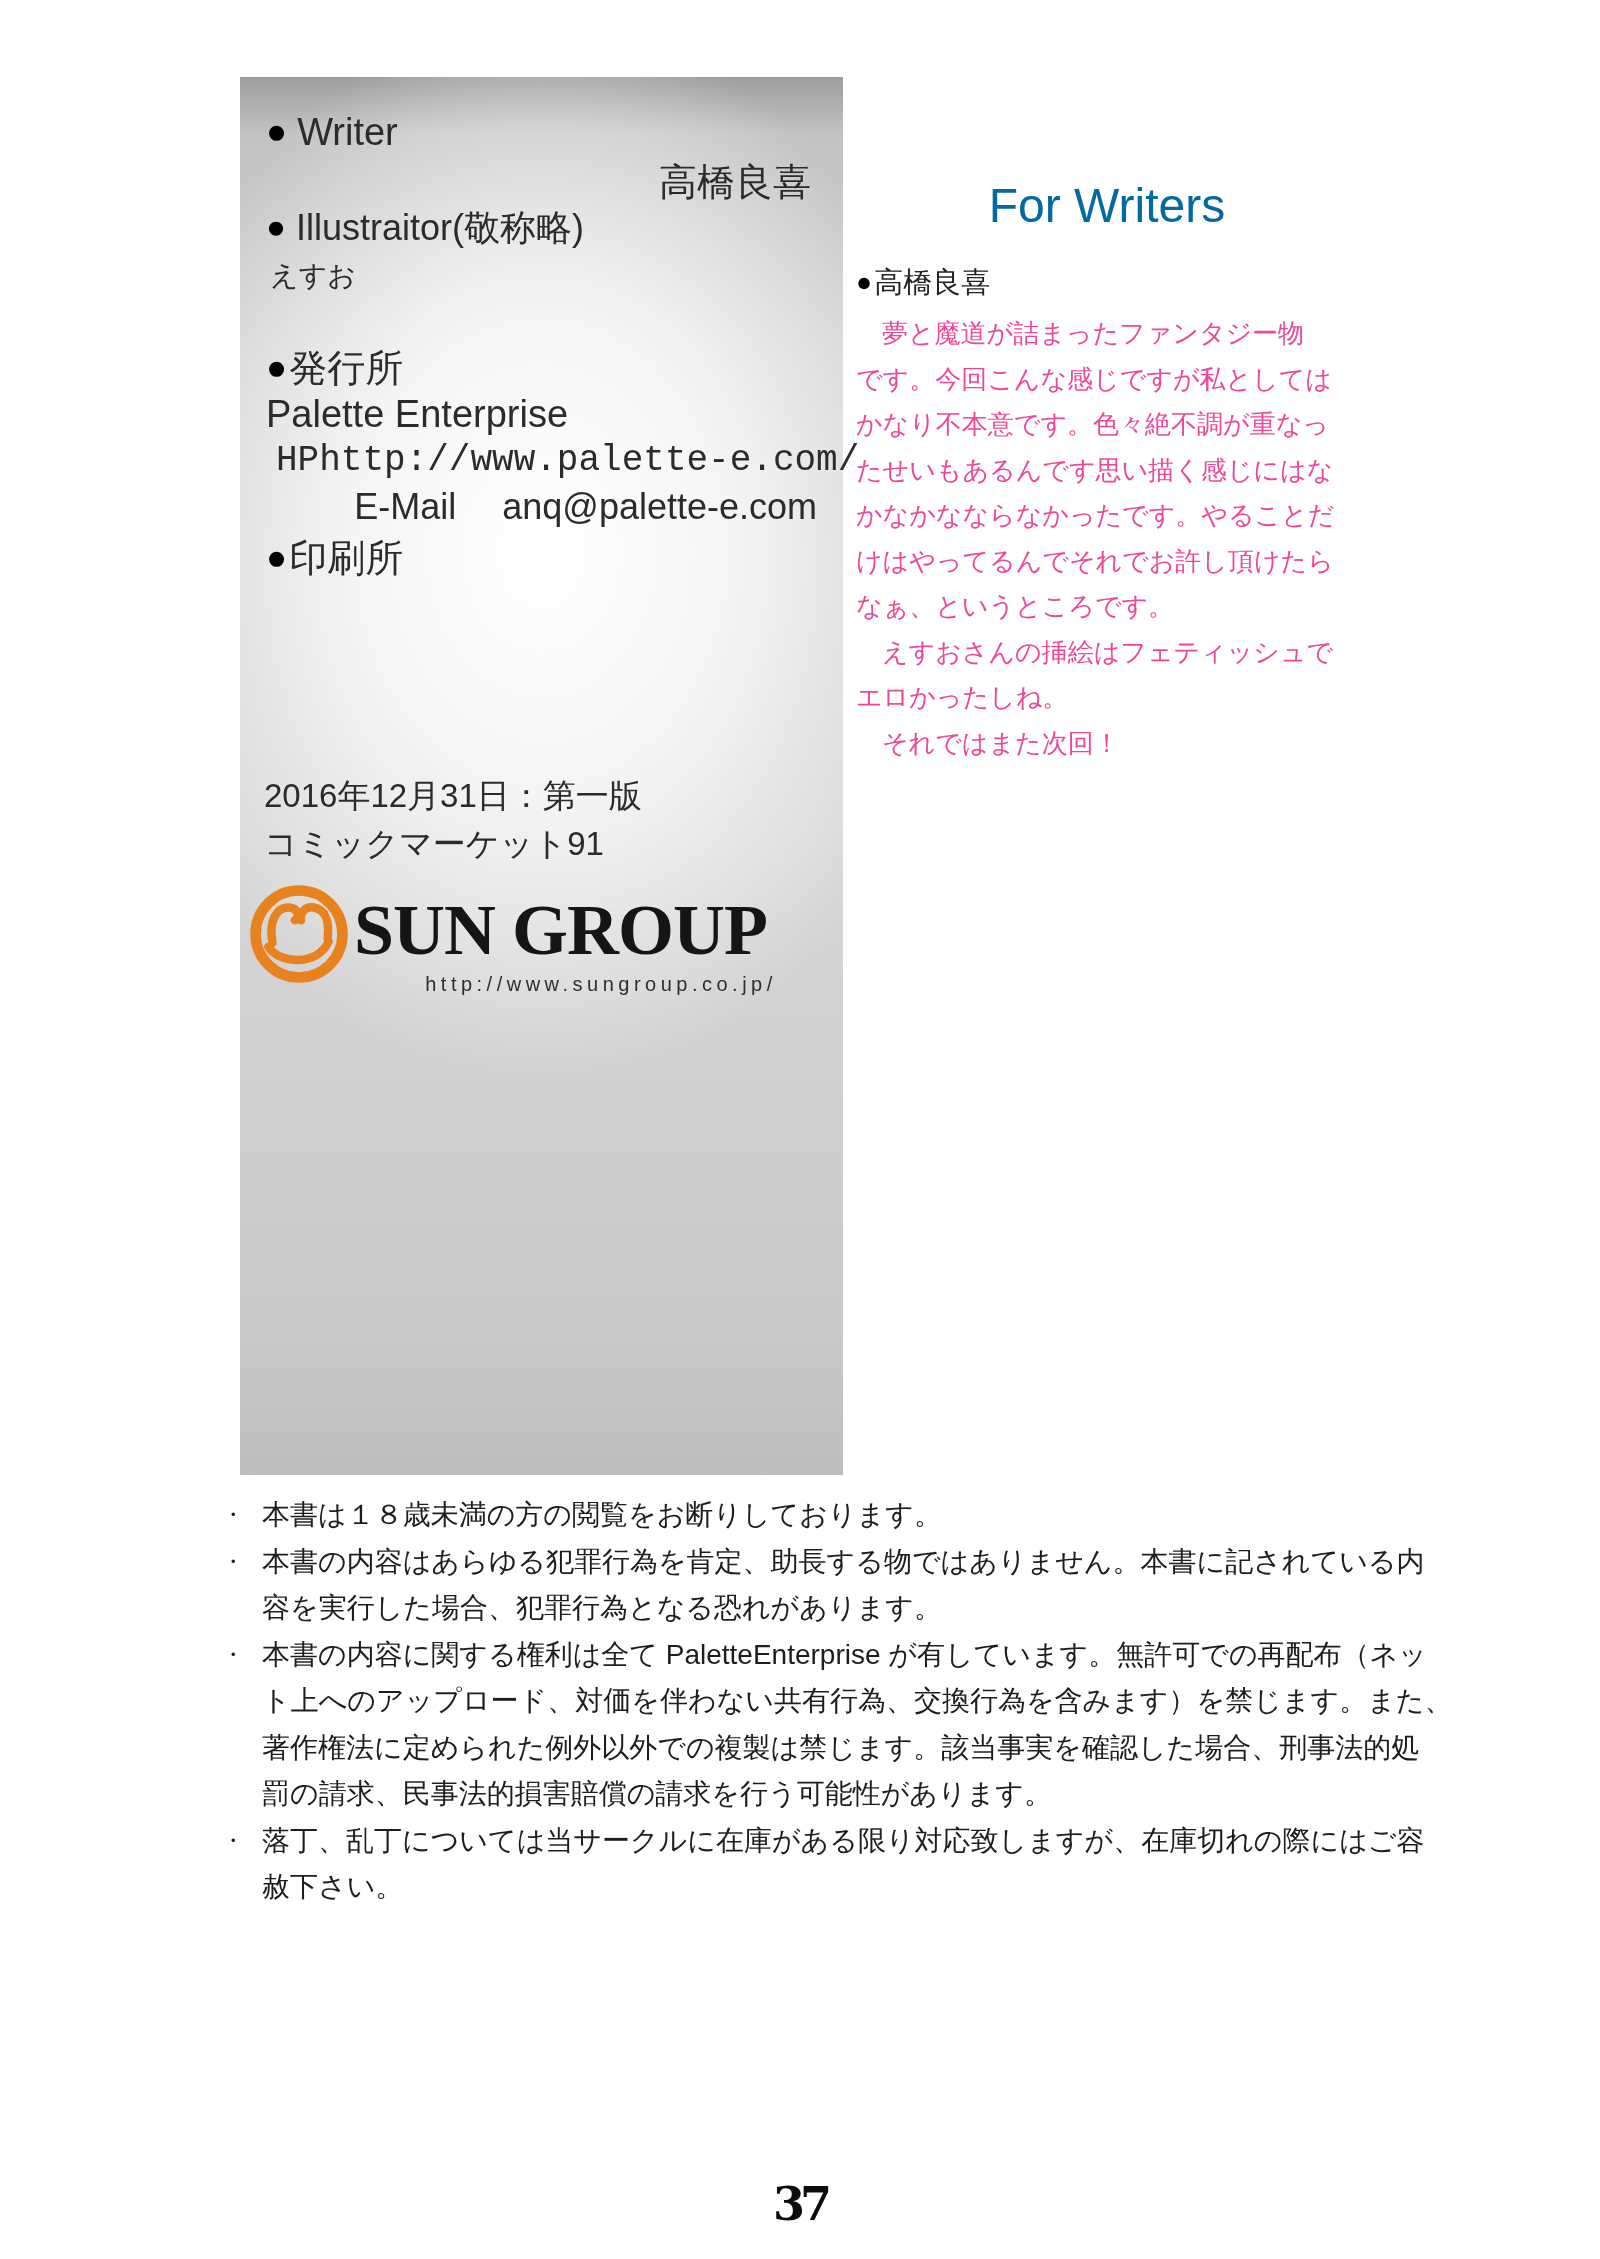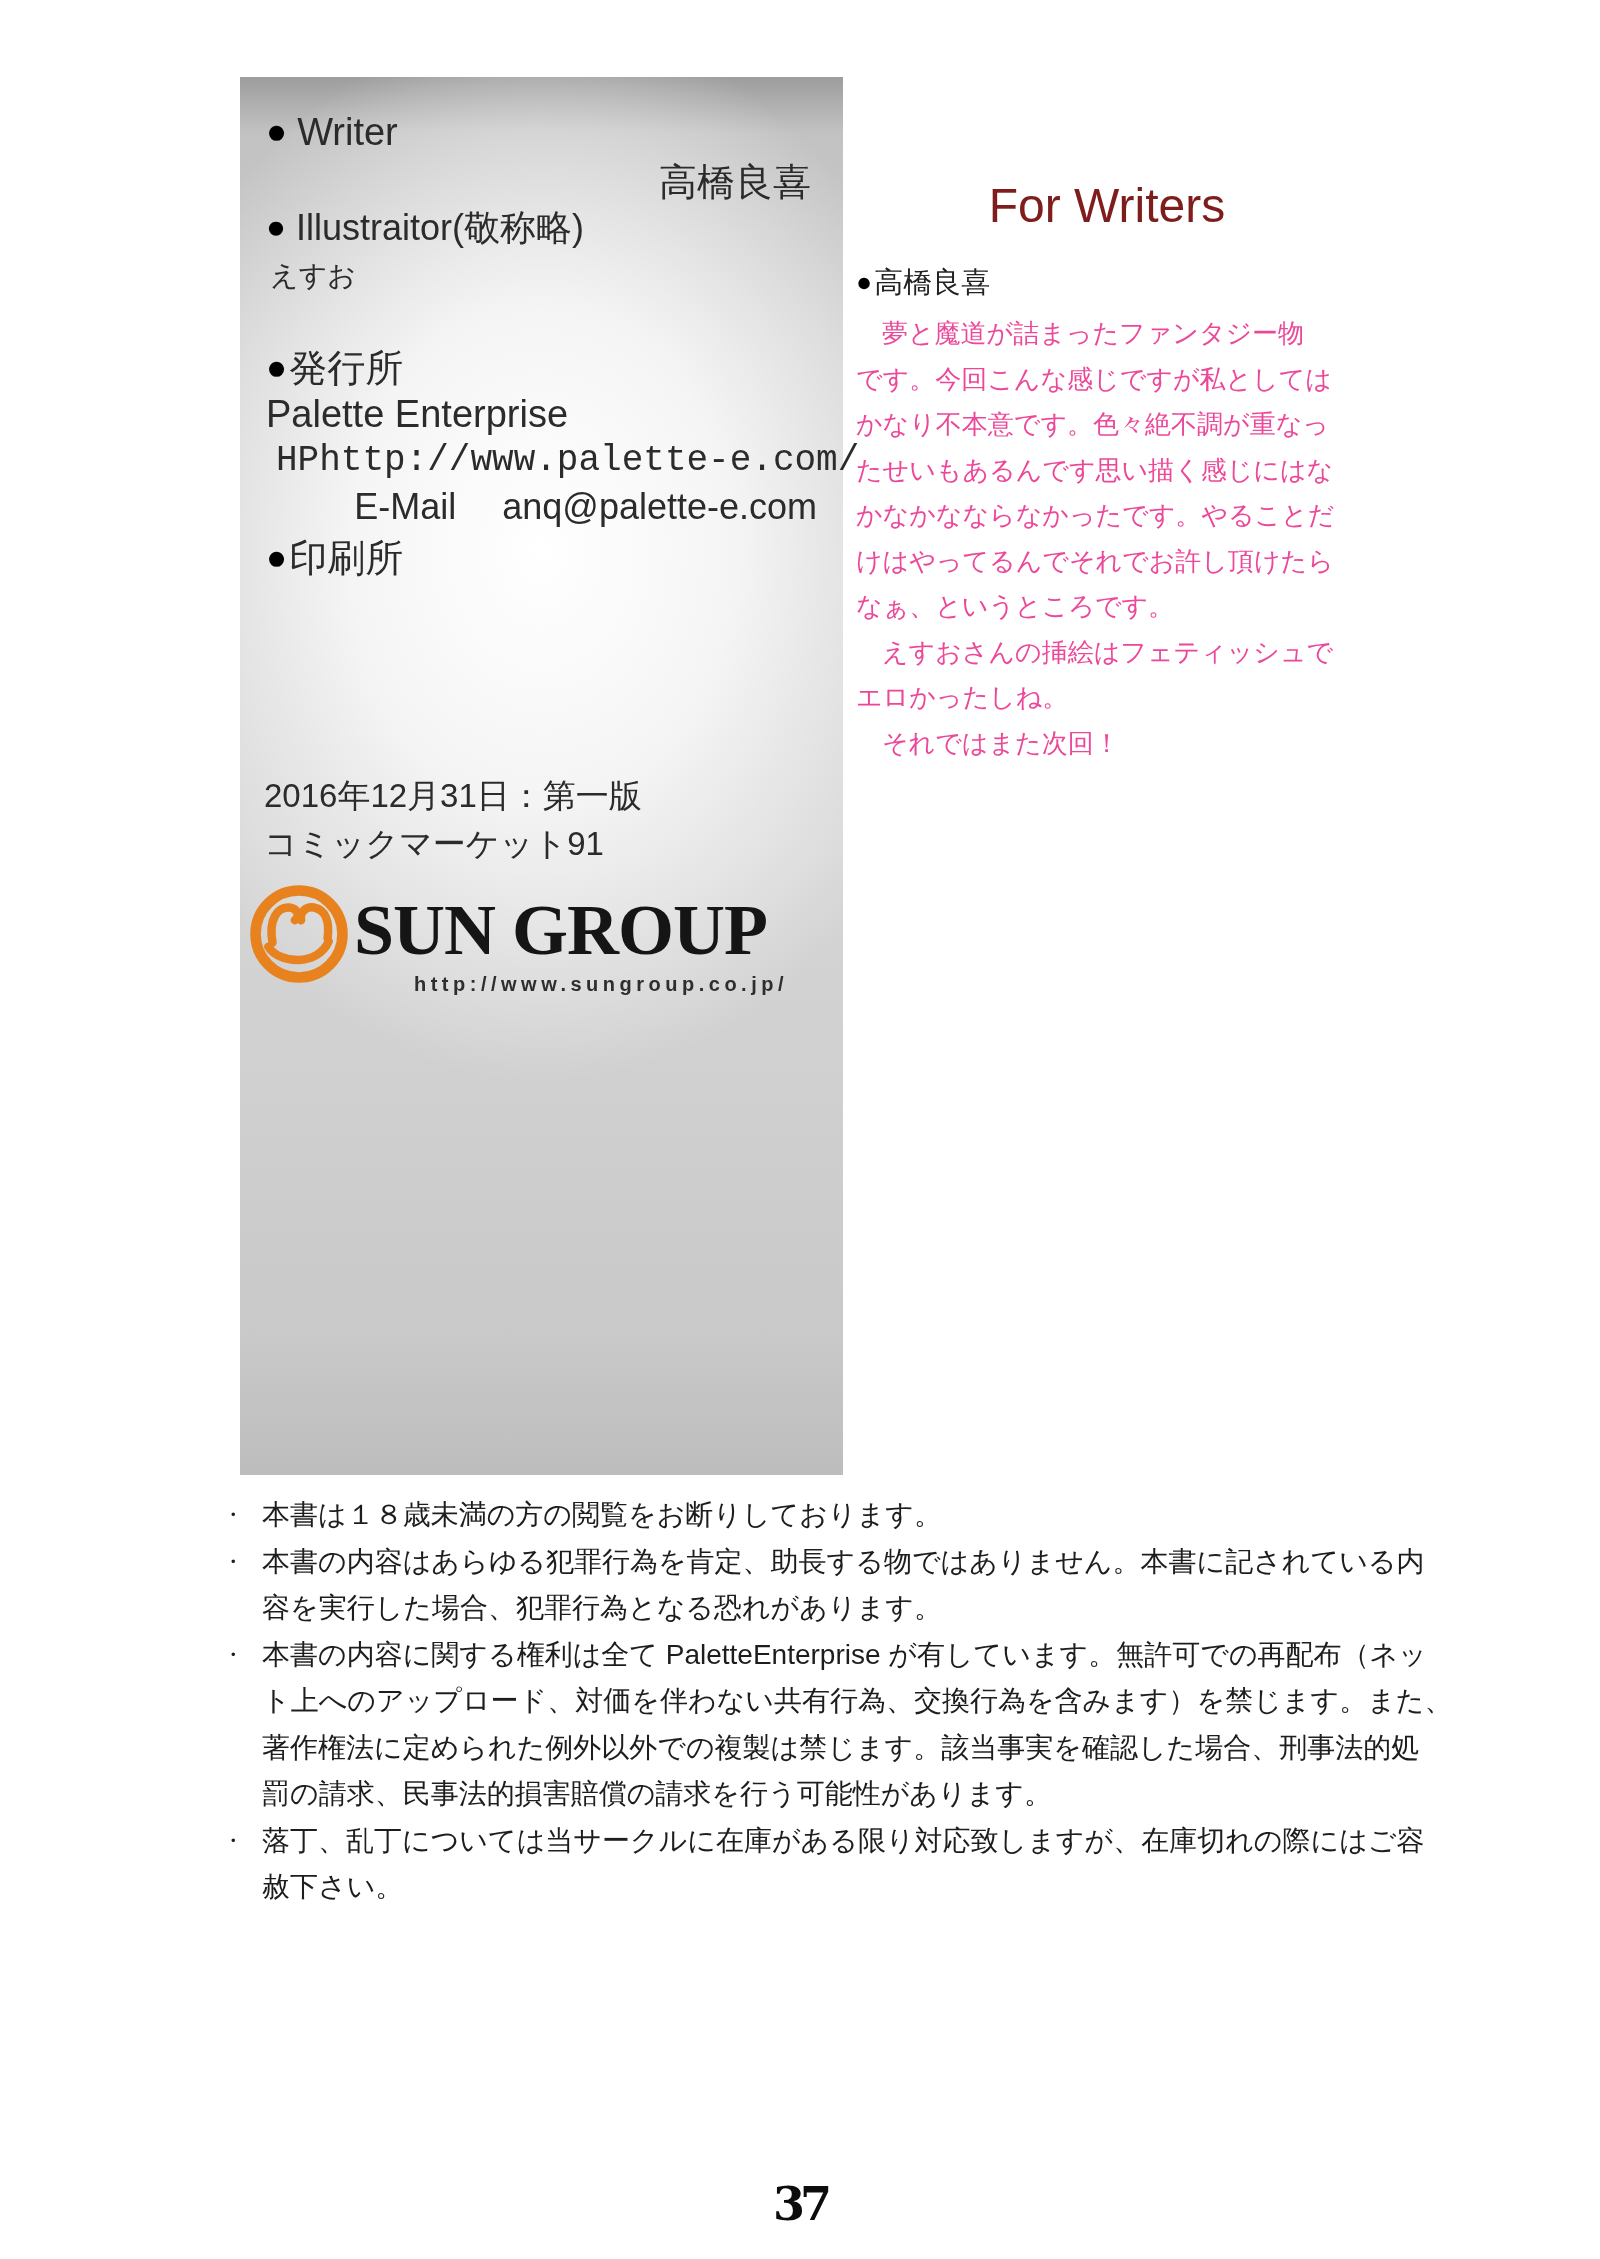--- a/index.html
+++ b/index.html
@@ -31,24 +31,24 @@
   .row-hp{top:363px;font-size:36px;display:flex;justify-content:space-between;padding:0 30px 0 36px;font-family:Liberation Mono, monospace;}
   .row-email{top:409px;font-size:36px;display:flex;justify-content:flex-end;gap:46px;}
   .row-printer{top:456px;font-size:38px;}
   .row-edition{top:697px;font-size:33px;padding-left:24px;}
   .row-event{top:745px;font-size:33px;padding-left:24px;}
   .logo-emblem{position:absolute;top:799px;left:6px;width:106px;height:116px;}
   .logo-wordmark{position:absolute;top:812px;left:114px;width:480px;
     font-family:"Liberation Serif","DejaVu Serif",serif;font-weight:bold;
     font-size:72px;letter-spacing:-1px;color:#151515;white-space:nowrap;}
   .logo-url{position:absolute;top:896px;left:130px;width:462px;text-align:center;
-    font-size:20px;letter-spacing:4.5px;color:#2e2e2e;font-weight:700;white-space:nowrap;}
+    font-size:20px;letter-spacing:4.5px;color:#2e2e2e;font-weight:400;white-space:nowrap;}
   
   .afterword{position:absolute;left:856px;top:178px;width:502px;}
-  .aw-title{font-size:48px;font-weight:400;color:#7f1d1d;text-align:center;
+  .aw-title{font-size:48px;font-weight:400;color:#0369a1;text-align:center;
     letter-spacing:0px;margin:0 0 30px 0;}
   .aw-author{font-size:29px;font-weight:300;margin-bottom:8px;white-space:nowrap;}
   .aw-author .bullet{margin-right:2px;vertical-align:1px;}
   .aw-body{font-size:26px;font-weight:300;line-height:45.5px;white-space:pre-line;
     color:#ec4899;text-align:justify;}
   
   .disclaimer{position:absolute;left:222px;top:1492px;width:1250px;
     font-size:28px;font-weight:400;line-height:46.5px;color:#1d1d1d;}
   .disc-item{position:relative;padding-left:40px;}
   .disc-bullet{position:absolute;left:0;top:0;font-size:22px;}

